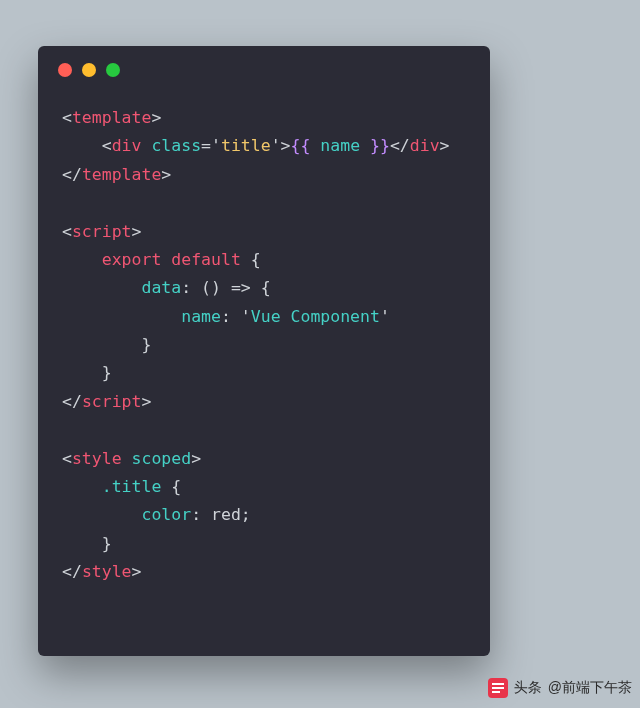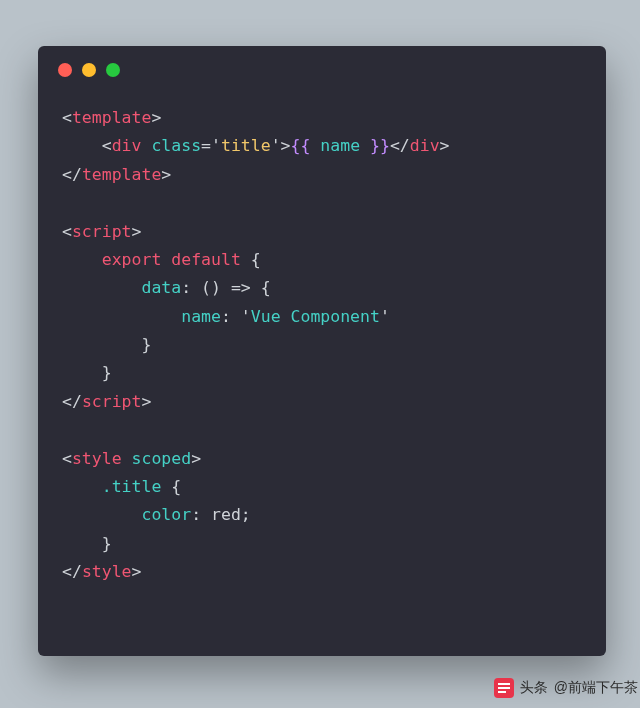--- a/index.html
+++ b/index.html
@@ -9,21 +9,21 @@
     height: 708px;
     background: #b9c2c9;
     font-family: "Menlo", "Consolas", "DejaVu Sans Mono", monospace;
     position: relative;
     overflow: hidden;
   }
   .window {
     position: absolute;
     left: 38px;
     top: 46px;
-    width: 568px;
+    width: 452px;
     height: 610px;
     background: #2b2b36;
     border-radius: 6px;
     box-shadow: 0 18px 40px rgba(0,0,0,0.35);
     overflow: hidden;
   }
   .titlebar {
     height: 48px;
     display: flex;
     align-items: center;
@@ -45,21 +45,21 @@
     color: #d6d9de;
     white-space: pre;
   }
   .c-red   { color: #f05673; }
   .c-teal  { color: #45d1c6; }
   .c-purple{ color: #c38cff; }
   .c-gray  { color: #cfd3d8; }
   .c-yellow{ color: #f1c76a; }
   .watermark {
     position: absolute;
-    right: 2px;
+    right: 8px;
     bottom: 10px;
     font-family: "PingFang SC","Microsoft YaHei",sans-serif;
     font-size: 14px;
     color: #2b2b2b;
     display: flex;
     align-items: center;
     gap: 6px;
   }
   .wm-icon {
     width: 20px;

